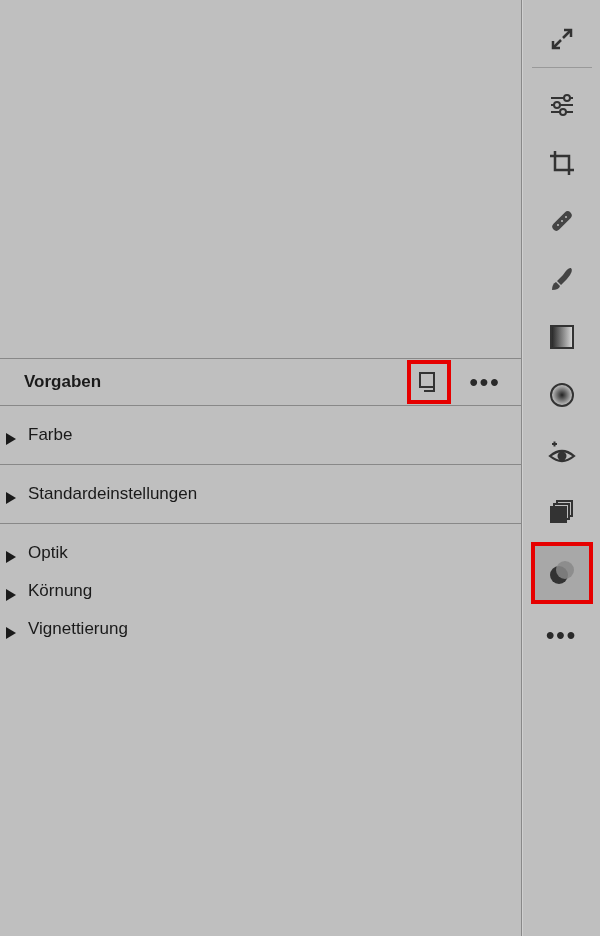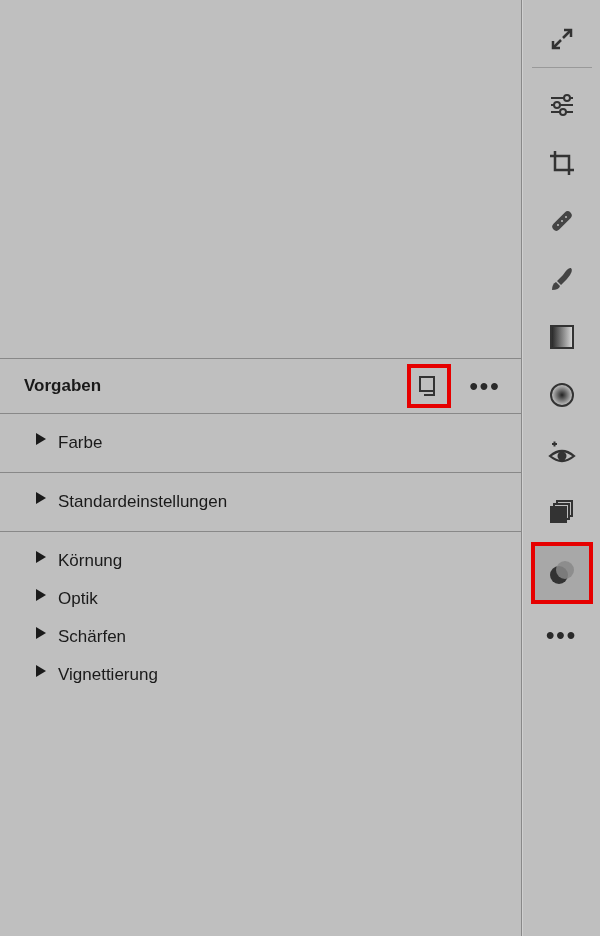--- a/index.html
+++ b/index.html
@@ -15,21 +15,21 @@
       flex: 1;
       display: flex;
       flex-direction: column;
       border-right: 1px solid #888;
     }
     .preview-area {
       height: 358px;
       background: #bfbfbf;
     }
     .panel-header {
-      height: 56px;
+      height: 48px;
       border-top: 1px solid #888;
       border-bottom: 1px solid #888;
       display: flex;
       align-items: center;
       padding: 0 14px 0 24px;
     }
     .panel-title {
       font-weight: bold;
       font-size: 17px;
       color: #1a1a1a;
@@ -59,22 +59,22 @@
     }
     .section {
       border-bottom: 1px solid #888;
       padding: 10px 0;
     }
     .section:last-child {
       border-bottom: none;
     }
     .item {
       display: flex;
-      align-items: flex-start;
-      padding: 9px 36px;
+      align-items: flex-end;
+      padding: 9px 6px;
       cursor: pointer;
     }
     .triangle {
       width: 0; height: 0;
       border-top: 6px solid transparent;
       border-bottom: 6px solid transparent;
       border-left: 10px solid #1a1a1a;
       margin-right: 12px;
     }
     .item-label {
@@ -148,29 +148,25 @@
   <div class="section">
     <div class="item">
       <div class="triangle"></div>
       <span class="item-label">Standardeinstellungen</span>
     </div>
   </div>
 
   <div class="section">
     <div class="item">
       <div class="triangle"></div>
+      <span class="item-label">Optik</span>
+    </div>
+    <div class="item">
+      <div class="triangle"></div>
       <span class="item-label">Körnung</span>
-    </div>
-    <div class="item">
-      <div class="triangle"></div>
-      <span class="item-label">Optik</span>
-    </div>
-    <div class="item">
-      <div class="triangle"></div>
-      <span class="item-label">Schärfen</span>
     </div>
     <div class="item">
       <div class="triangle"></div>
       <span class="item-label">Vignettierung</span>
     </div>
   </div>
 </div>
 
 <div class="toolbar">
   <div class="tool sep">

